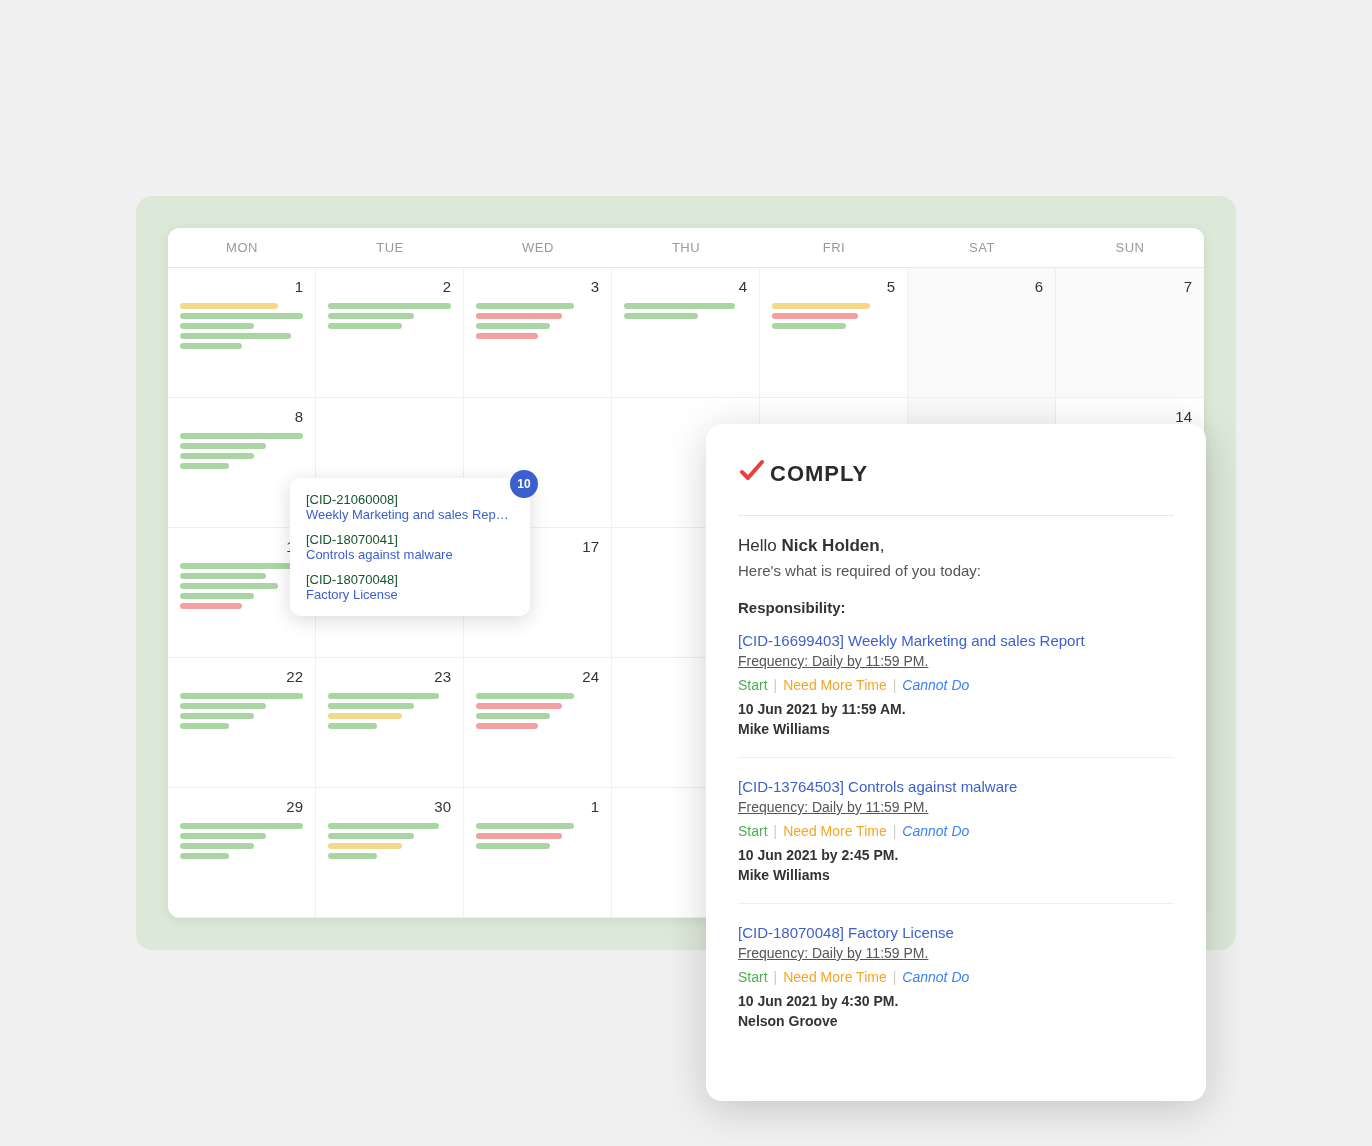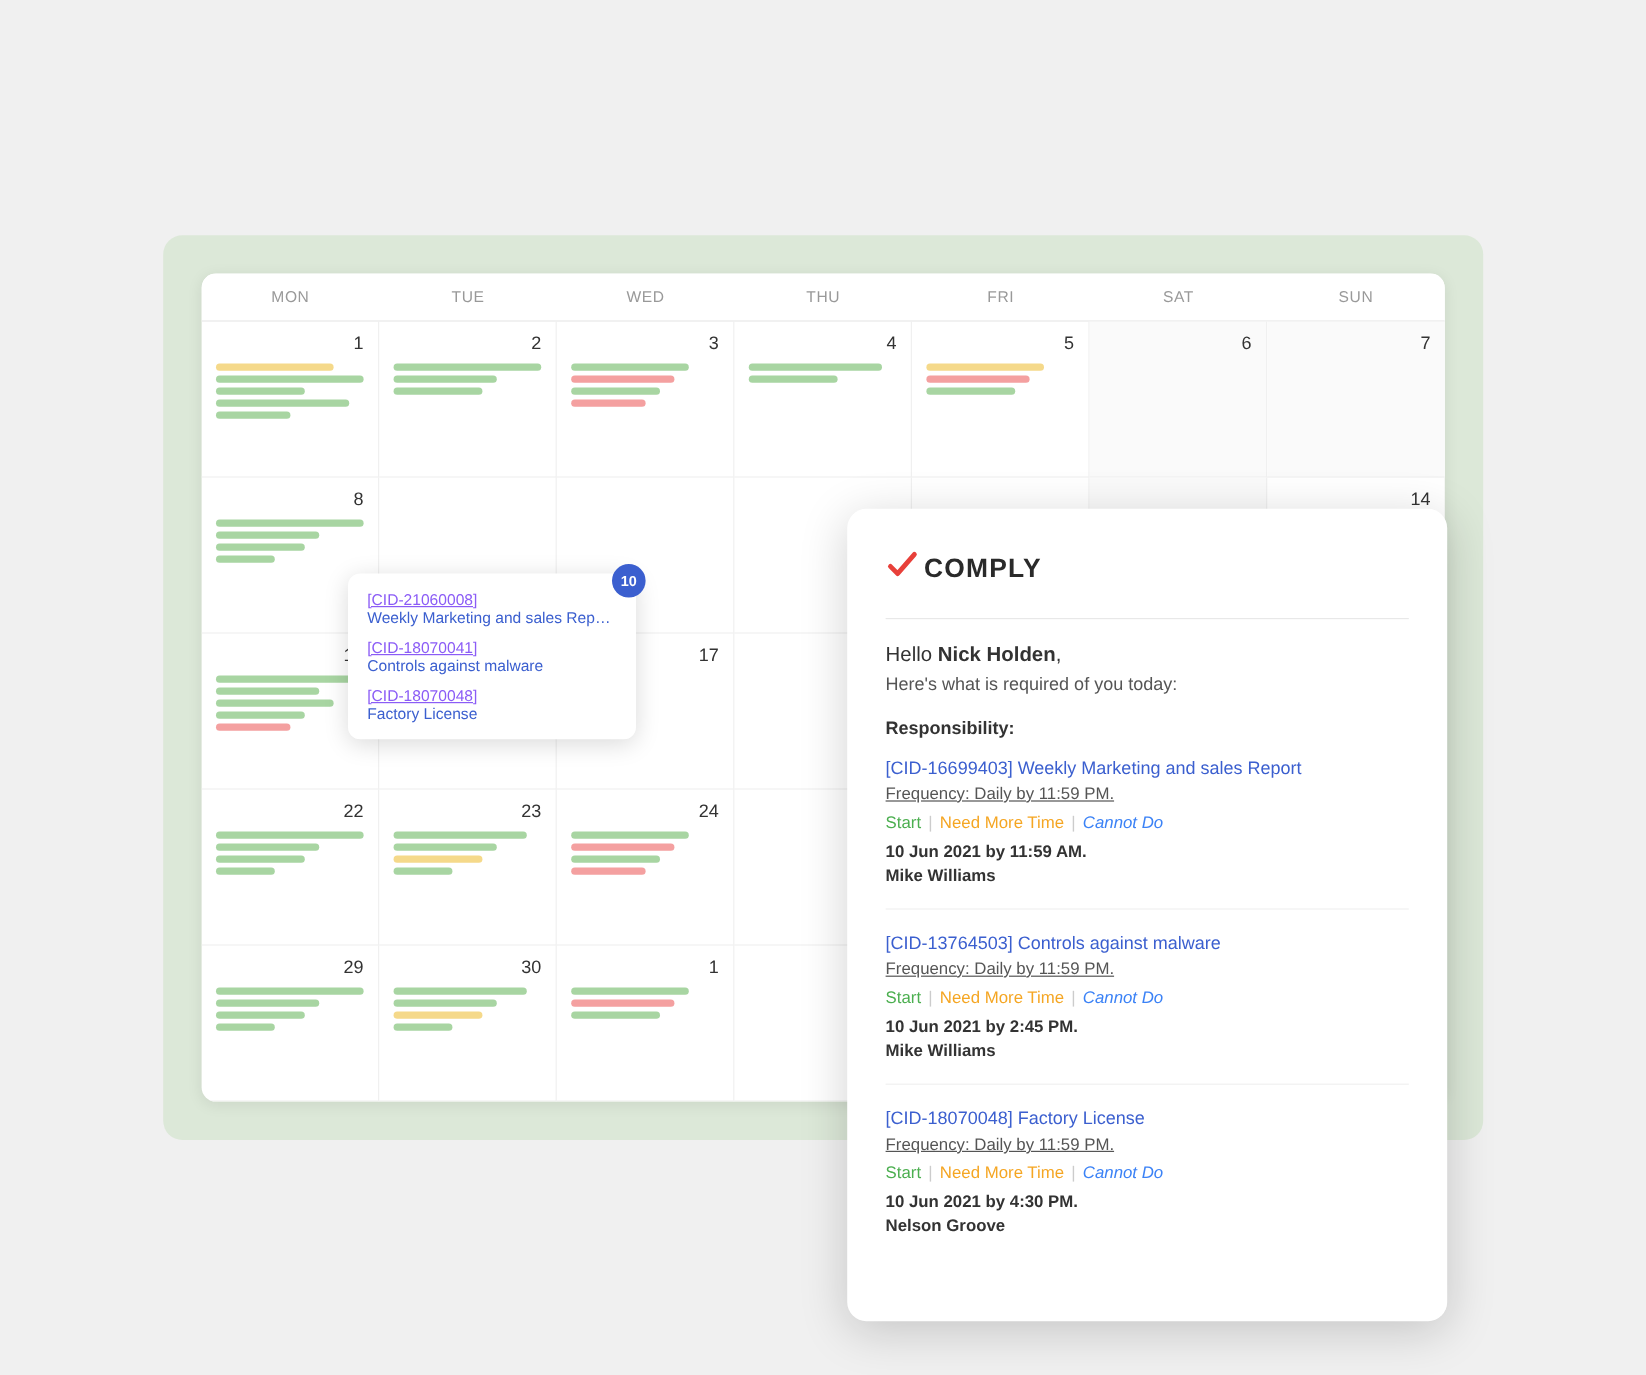--- a/index.html
+++ b/index.html
@@ -135,23 +135,22 @@
     .popup-item {
       margin-bottom: 10px;
     }
 
     .popup-item:last-child {
       margin-bottom: 0;
     }
 
     .popup-cid {
       font-size: 13px;
-      color: #8b5cf6;
+      color: #14532d;
       font-weight: 500;
-      text-decoration: underline;
     }
 
     .popup-title {
       font-size: 13px;
       color: #3b5fcf;
     }
 
     
     .email-modal {
       position: absolute;

